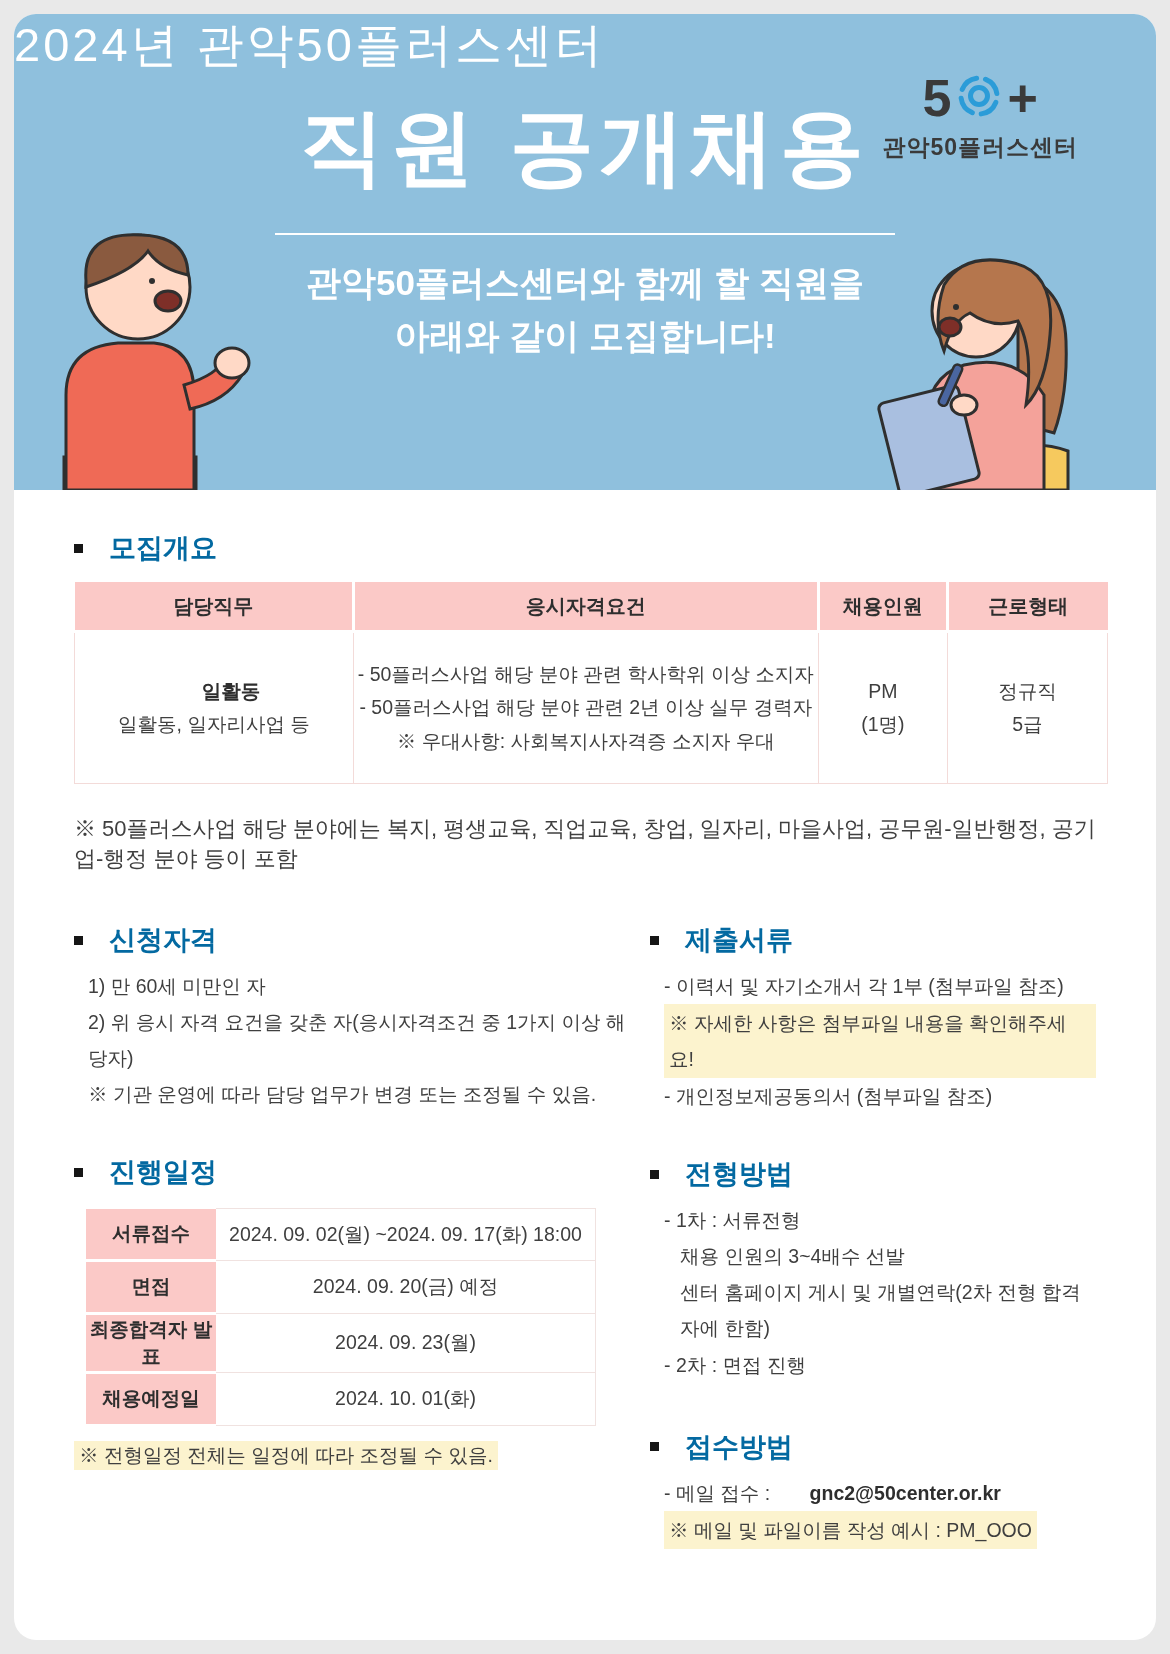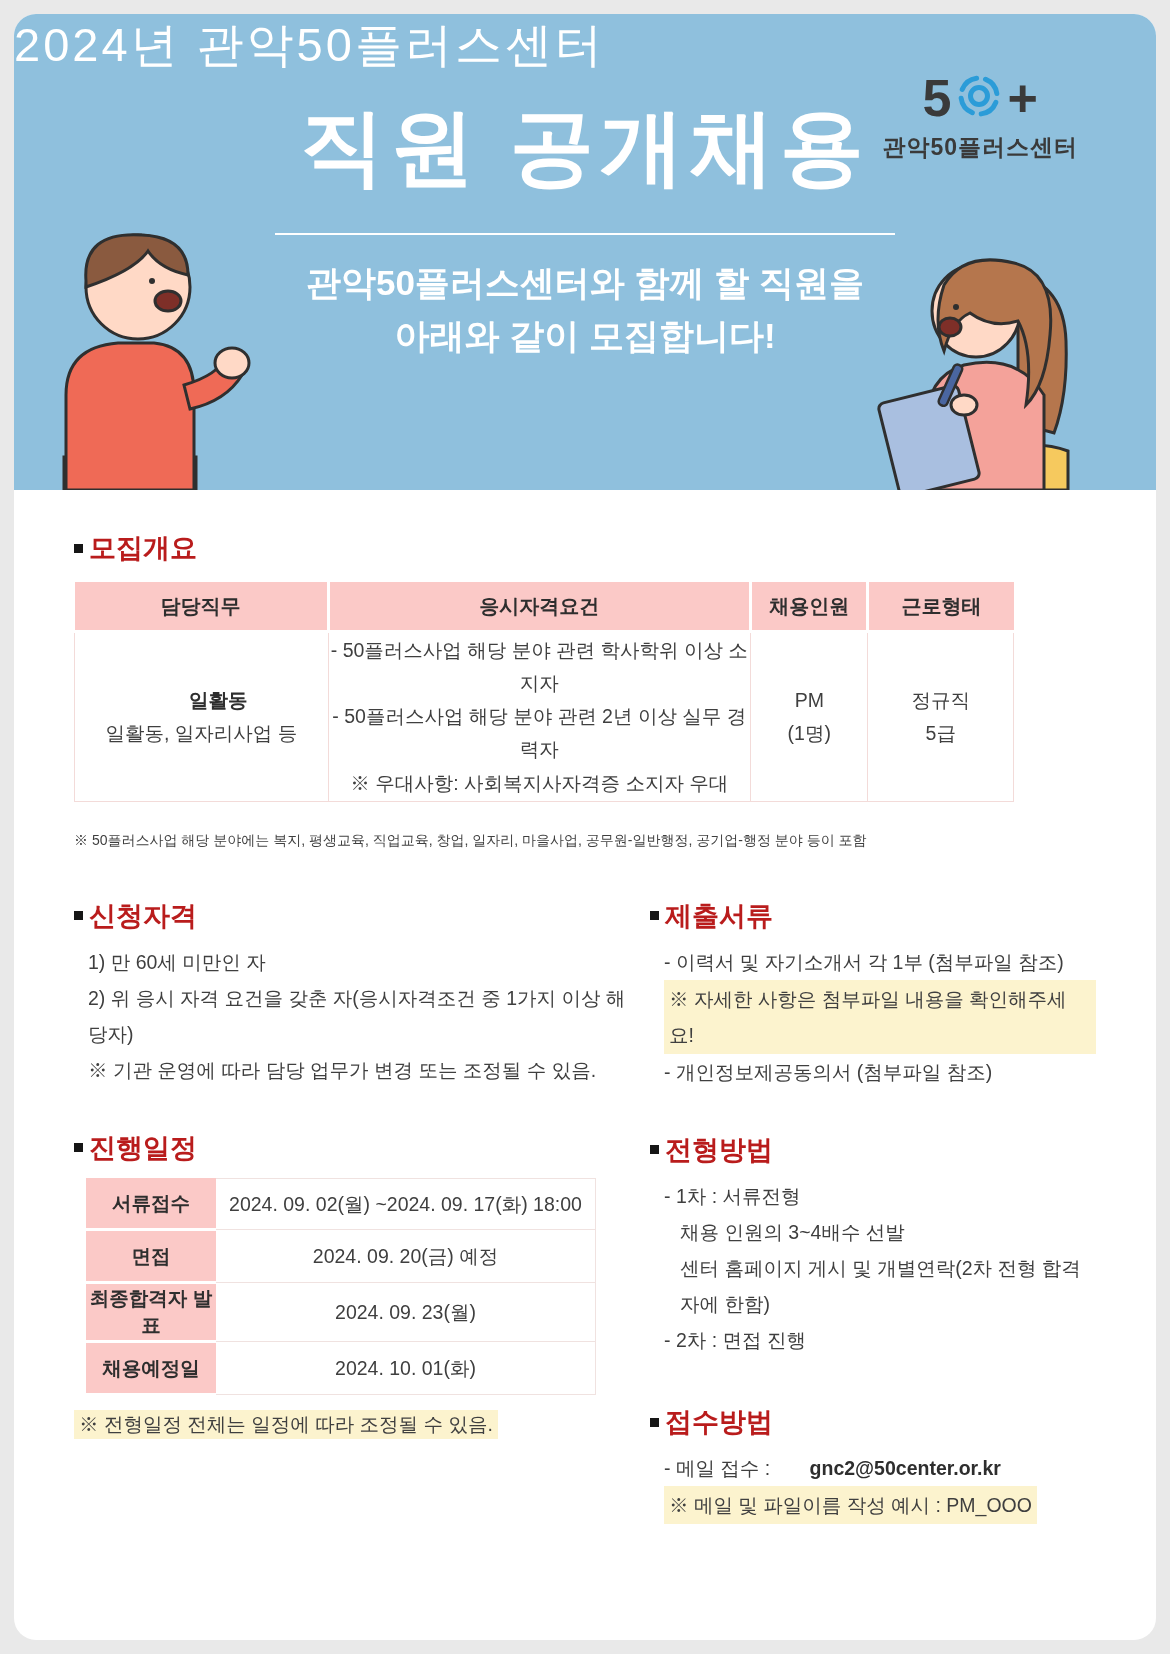--- a/index.html
+++ b/index.html
@@ -21,49 +21,49 @@
   .hero-title1 { text-align:left; color:#ffffff; font-size:47px; font-weight:400; letter-spacing:3px; }
   .hero-title2 { margin-top:14px; text-align:center; color:#ffffff; font-size:84px; font-weight:800; letter-spacing:6px; }
   .hero-divider { width:620px; height:2px; background:#ffffff; margin:28px auto 0 auto; }
   .hero-sub { margin-top:22px; text-align:center; color:#ffffff; font-size:35px; font-weight:700; line-height:1.5; }
   .illus { position:absolute; bottom:0; }
   .illus-man { left:42px; width:195px; height:265px; }
   .illus-woman { right:78px; width:210px; height:235px; }
 
   
   .content { padding:0 60px; }
-  .sec-head { display:flex; align-items:center; gap:6px; font-size:27px; font-weight:800; color:#b91c1c; }
+  .sec-head { display:flex; align-items:center; gap:26px; font-size:27px; font-weight:800; color:#0369a1; }
   .sq { width:9px; height:9px; background:#161616; flex:0 0 auto; }
   .line { font-size:19.5px; line-height:1.85; color:#3f3f3f; }
   .hl { display:inline-block; background:#fcf3ce; padding:1px 5px; font-size:19.5px; color:#3f3f3f; }
 
   
   .overview-head { margin-top:40px; }
-  table.main-table { margin-top:16px; width:940px; border-collapse:collapse; table-layout:fixed; }
+  table.main-table { margin-top:16px; width:1034px; border-collapse:collapse; table-layout:fixed; }
   table.main-table th {
     background:#fbc9c7; font-size:20px; font-weight:800; color:#2e2e2e;
     height:46px; border-left:3px solid #ffffff; border-bottom:3px solid #ffffff;
   }
   table.main-table th:first-child { border-left:none; }
   table.main-table td {
     border:1px solid #f3dbd9; border-top:none; background:#ffffff;
     text-align:center; vertical-align:middle; height:148px; font-size:19.5px; color:#3f3f3f;
   }
   .cell-line { line-height:1.7; }
   .bold { font-weight:800; color:#2e2e2e;padding-left:34px; }
-  .overview-note { margin-top:30px; font-size:14px; color:#3f3f3f; }
+  .overview-note { margin-top:30px; font-size:22px; color:#3f3f3f; }
 
   
   .columns { display:grid; grid-template-columns: 568px 1fr; margin-top:48px; align-items:start; }
   .col-left { padding-right:10px; }
   .col-right { padding-left:8px; }
   .sec-body { margin-top:10px; padding-left:14px; }
 
   
-  table.schedule-table { margin-top:12px; margin-left:12px; width:510px; border-collapse:collapse; }
+  table.schedule-table { margin-top:18px; margin-left:12px; width:510px; border-collapse:collapse; }
   table.schedule-table td { height:48px; }
   td.s-label {
     width:128px; background:#fbc9c7; font-size:19.5px; font-weight:800; color:#2e2e2e;
     text-align:center; border-bottom:3px solid #ffffff;
   }
   td.s-value {
     font-size:19.5px; color:#3f3f3f; text-align:center;
     border-bottom:1px solid #f0e2e0; border-right:1px solid #f0e2e0; border-top:1px solid #f0e2e0;
   }
   .schedule-note { margin-top:14px; }

